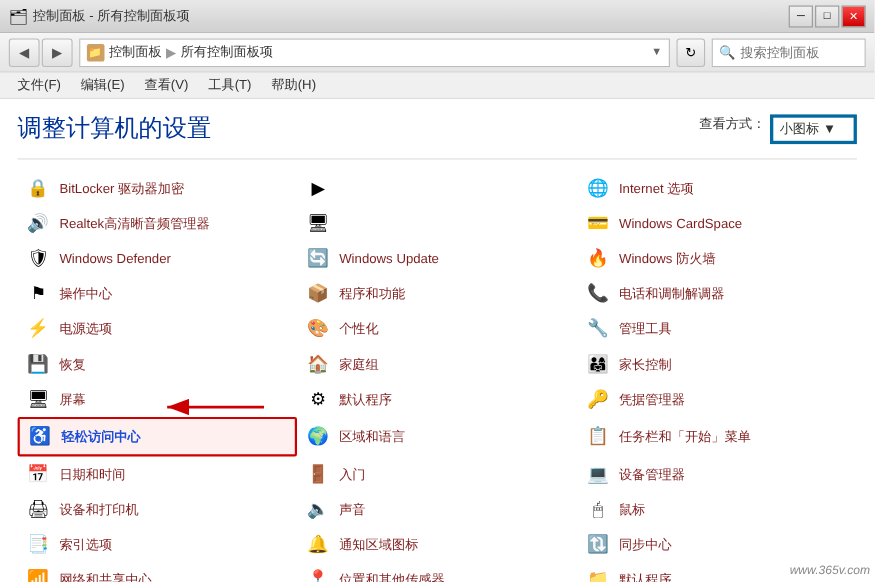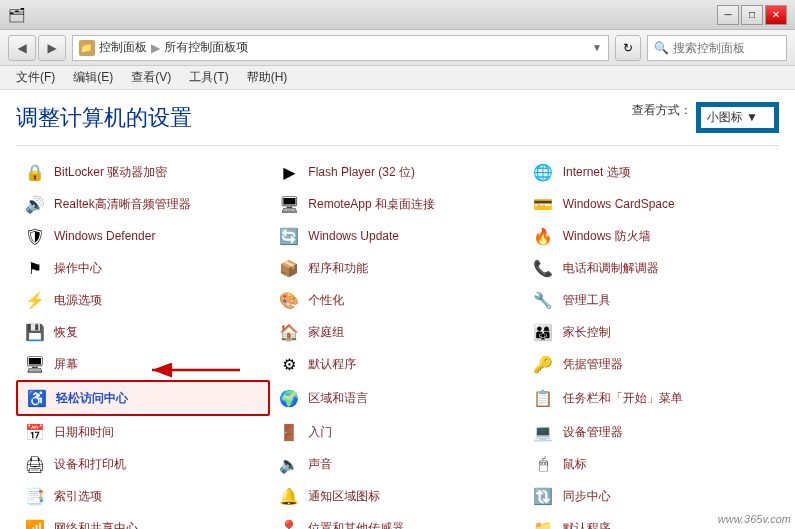--- a/index.html
+++ b/index.html
@@ -177,21 +177,21 @@
     }
     .view-control {
       display: flex;
       align-items: flex-start;
       gap: 4px;
       font-size: 12px;
       color: #333;
     }
     .view-dropdown {
       background: white;
-      border: 5px solid #0369a1;
+      border: 3px solid #0369a1;
       padding: 2px 16px 2px 6px;
       font-size: 12px;
       position: relative;
     }
 
     
     .separator {
       height: 1px;
       background: #ddd;
       margin-bottom: 10px;
@@ -256,20 +256,21 @@
     }
   </style>
 </head>
 <body>
 
 <div class="content-wrapper">
 
   <div class="title-bar">
     <div class="title-bar-left">
       <span style="font-size:14px;">🗂</span>
+      <span style="font-size:12px; color:#333;">控制面板 - 所有控制面板项</span>
     </div>
     <div class="title-bar-right">
       <div class="title-btn">─</div>
       <div class="title-btn">□</div>
       <div class="title-btn close">✕</div>
     </div>
   </div>
 
   <div class="nav-bar">
     <div class="nav-arrows">
@@ -312,33 +313,31 @@
       </div>
       <div class="separator"></div>
 
       <div class="items-grid" id="items-grid">
       <div class="grid-item">
             <span class="item-icon">🔒</span>
             <span class="item-label">BitLocker 驱动器加密</span>
           </div>
           <div class="grid-item">
             <span class="item-icon">▶</span>
-            <span class="item-label">Flash Player (32 位)</span>
           </div>
           <div class="grid-item">
             <span class="item-icon">🌐</span>
             <span class="item-label">Internet 选项</span>
           </div>
           <div class="grid-item">
             <span class="item-icon">🔊</span>
             <span class="item-label">Realtek高清晰音频管理器</span>
           </div>
           <div class="grid-item">
             <span class="item-icon">🖥</span>
-            <span class="item-label">RemoteApp 和桌面连接</span>
           </div>
           <div class="grid-item">
             <span class="item-icon">💳</span>
             <span class="item-label">Windows CardSpace</span>
           </div>
           <div class="grid-item">
             <span class="item-icon">🛡</span>
             <span class="item-label">Windows Defender</span>
           </div>
           <div class="grid-item">

